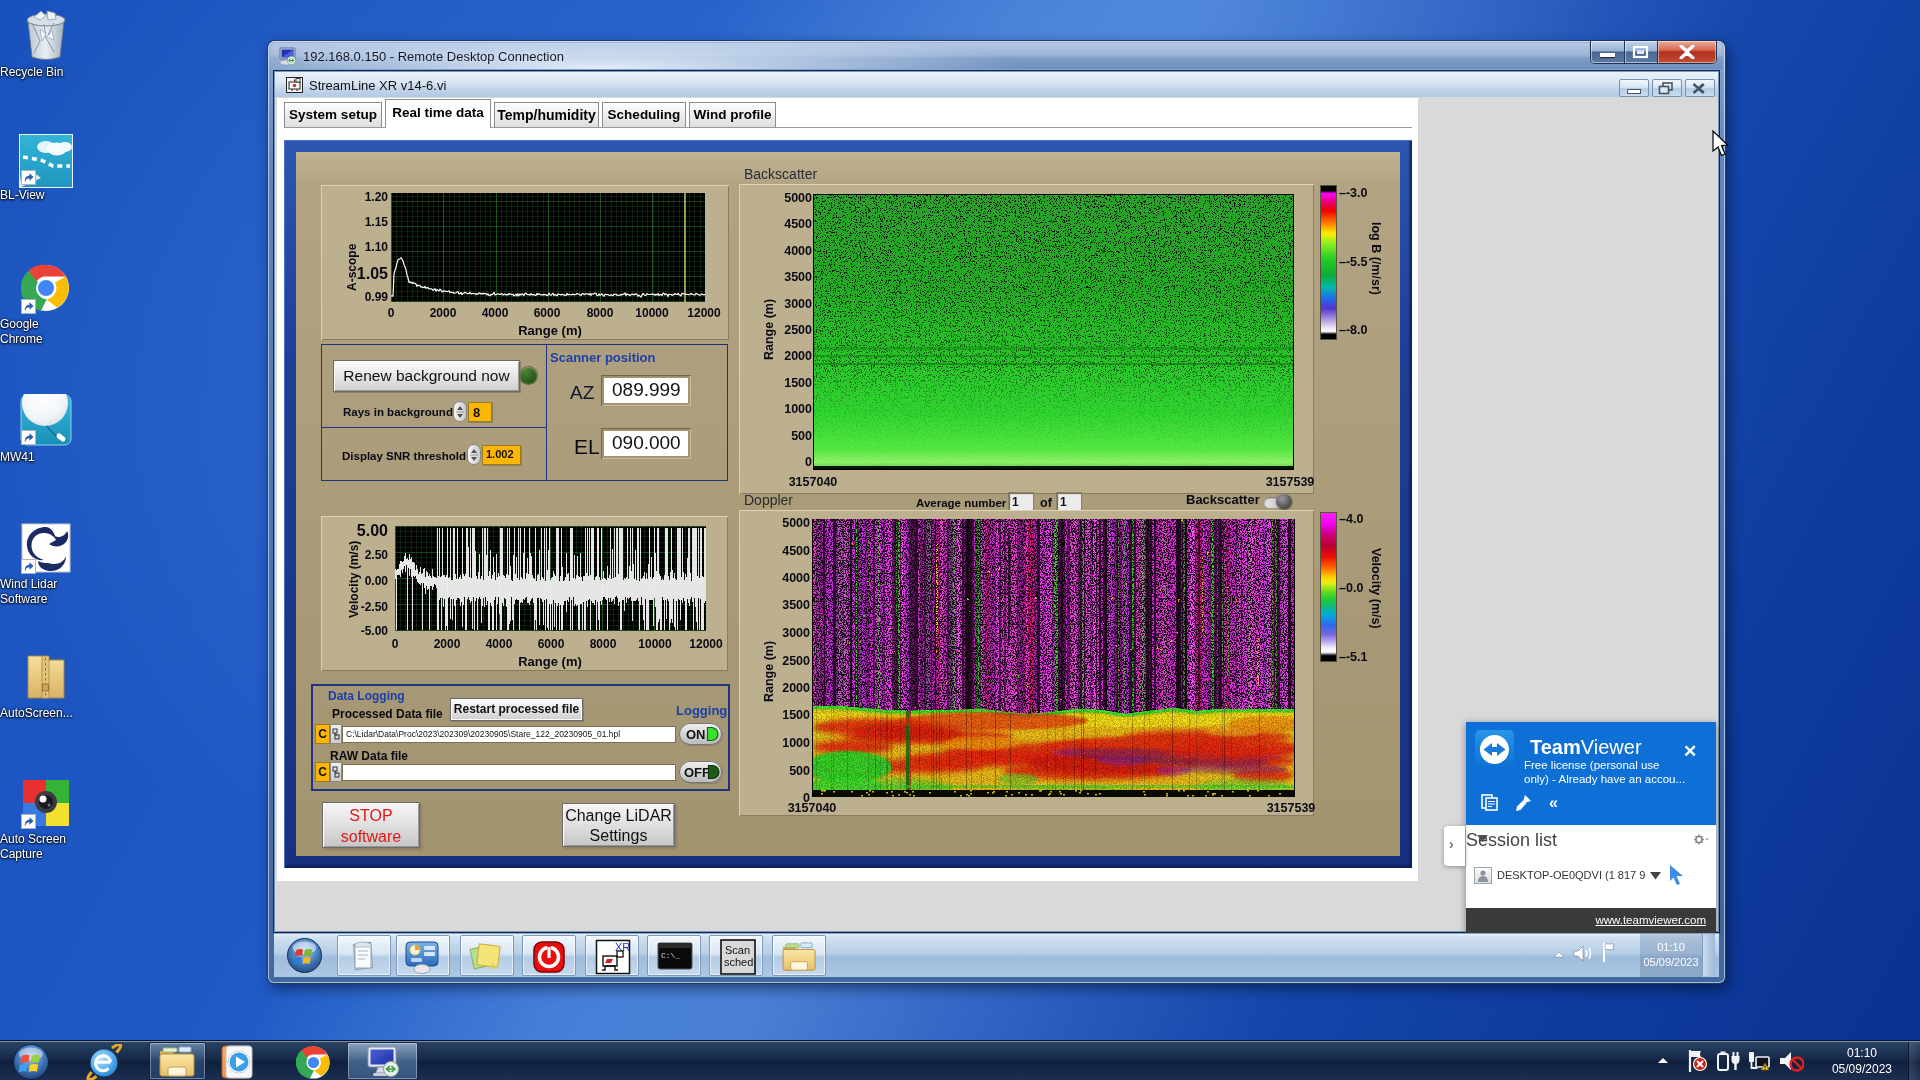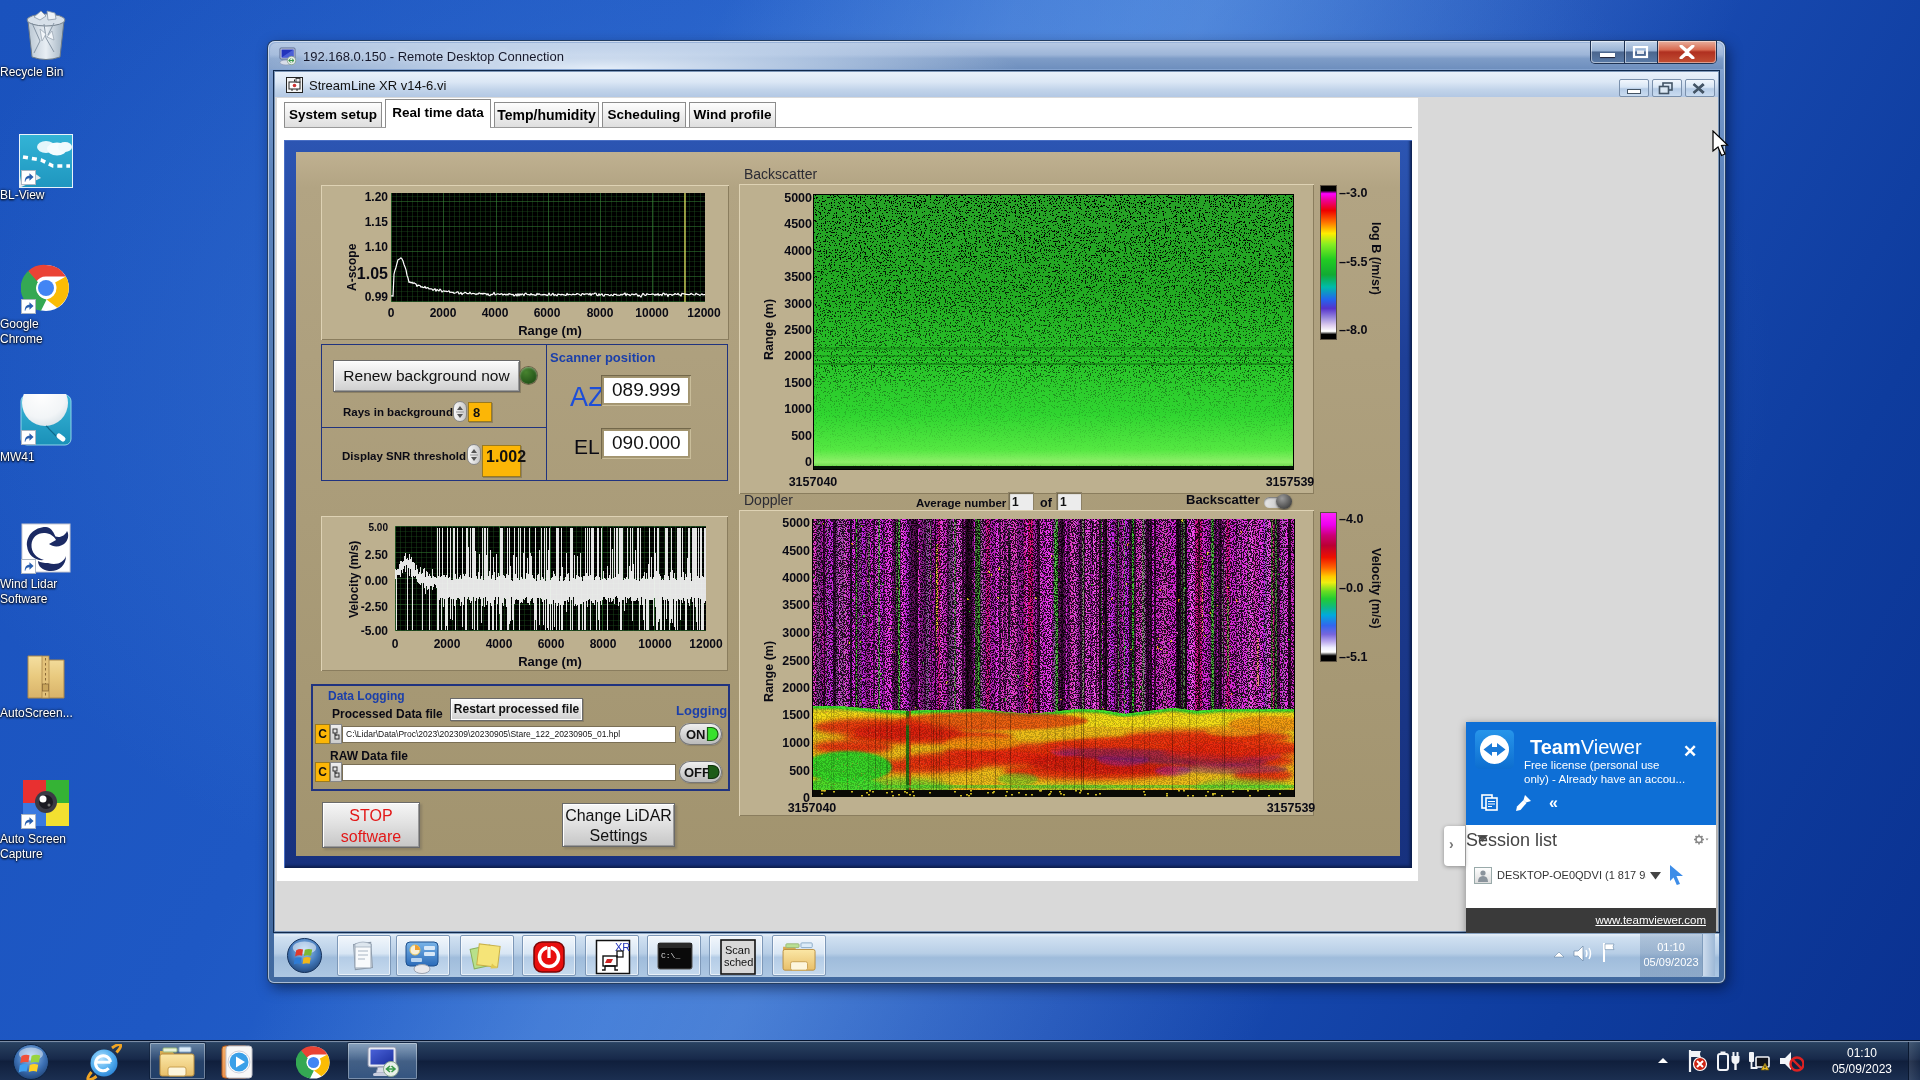--- a/index.html
+++ b/index.html
@@ -354,37 +354,37 @@
     <path d="M1 8 h8" stroke="#999" stroke-width="1"></path>
   </svg>
 <div class="abs" style="left:468px;top:402px;width:24px;height:20px;background:#fcb606;border:1px solid #9a7a20;box-shadow:1px 1px 0 #8d8165;font-size:13px;font-weight:bold;color:#111;padding:2px 0 0 4px">8</div>
 <div class="abs" style="left:342px;top:450px;font-size:11.5px;font-weight:bold;color:#0a0a14">Display SNR threshold</div>
 <div class="abs" style="left:467px;top:444px;width:14px;height:21px;background:linear-gradient(90deg,#f8f8f8,#c9c9c9);border:1px solid #888;border-radius:7px"></div>
 <svg class="abs" style="left:469px;top:447px" width="10" height="16" viewBox="0 0 10 16">
     <path d="M2 6 l3-4 3 4z" fill="#555"></path>
     <path d="M2 10 l3 4 3-4z" fill="#555"></path>
     <path d="M1 8 h8" stroke="#999" stroke-width="1"></path>
   </svg>
-<div class="abs" style="left:482px;top:445px;width:39px;height:32px;background:#fcb606;border:1px solid #9a7a20;box-shadow:1px 1px 0 #8d8165;font-size:16px;font-weight:bold;color:#111;padding:2px 8px 0 3px">1.002</div>
+<div class="abs" style="left:482px;top:445px;width:39px;height:20px;background:#fcb606;border:1px solid #9a7a20;box-shadow:1px 1px 0 #8d8165;font-size:11px;font-weight:bold;color:#111;padding:2px 8px 0 3px">1.002</div>
 <div class="abs" style="left:550px;top:350px;font-size:13px;font-weight:bold;color:#1b3faa">Scanner position</div>
-<div class="abs" style="left:570px;top:382px;font-size:27px;color:#1d4ed8">AZ</div>
+<div class="abs" style="left:570px;top:382px;font-size:19px;color:#0f172a">AZ</div>
 <div class="abs" style="left:601px;top:375px;width:90px;height:31px;background:#a2946f;box-shadow:inset 1px 1px 1px #6e6348,inset -1px -1px 1px #cec19f;padding:3px">
     <div style="width:100%;height:100%;background:#fff;font-size:19px;color:#111;padding:1px 0 0 8px">089.999</div>
   </div>
 <div class="abs" style="left:574px;top:435px;font-size:21px;color:#0a0a14">EL</div>
 <div class="abs" style="left:601px;top:428px;width:90px;height:31px;background:#a2946f;box-shadow:inset 1px 1px 1px #6e6348,inset -1px -1px 1px #cec19f;padding:3px">
     <div style="width:100%;height:100%;background:#fff;font-size:19px;color:#111;padding:1px 0 0 8px">090.000</div>
   </div>
 
 <div class="abs" style="left:321px;top:516px;width:407px;height:155px;background:#bdb08f;box-shadow:inset 1px 1px 0 #ded2b4,inset -1px -1px 0 #8a7d5e"></div>
 <div class="abs" style="left:395px;top:526px;width:311px;height:105px;background:#000;background-image:repeating-linear-gradient(90deg,rgba(60,140,60,.45) 0 1px,transparent 1px 51.8px),repeating-linear-gradient(0deg,rgba(55,130,55,.38) 0 1px,transparent 1px 26px),repeating-linear-gradient(90deg,rgba(30,80,30,.42) 0 1px,transparent 1px 5.18px),repeating-linear-gradient(0deg,rgba(28,75,28,.38) 0 1px,transparent 1px 5.2px)"></div>
 <svg class="abs" style="left:395px;top:526px" width="311" height="105" viewBox="0 0 311 105">
     <path d="M0.5 43V53M1.5 44V104M2.5 43V49M3.5 43V49M4.5 38V49M5.5 35V51M6.5 35V44M7.5 36V47M8.5 35V43M9.5 30V40M10.5 27V46M11.5 33V39M12.5 32V104M13.5 34V42M14.5 28V50M15.5 33V43M16.5 31V51M17.5 36V104M18.5 36V50M19.5 37V51M20.5 44V50M21.5 39V53M22.5 43V56M23.5 48V57M24.5 46V58M25.5 41V59M26.5 48V57M27.5 47V104M28.5 43V57M29.5 42V62M30.5 51V68M31.5 45V60M32.5 46V64M33.5 50V63M34.5 48V104M35.5 50V60M36.5 52V60M37.5 43V64M38.5 50V61M39.5 51V58M40.5 51V59M41.5 52V62M42.5 2V104M43.5 50V104M44.5 2V74M45.5 51V72M46.5 50V104M47.5 2V72M48.5 49V81M49.5 49V73M50.5 51V104M51.5 49V100M52.5 2V104M53.5 52V72M54.5 51V71M55.5 2V93M56.5 54V73M57.5 54V94M58.5 2V73M59.5 2V80M60.5 48V104M61.5 53V74M62.5 2V72M63.5 53V72M64.5 51V73M65.5 49V80M66.5 53V76M67.5 2V101M68.5 48V79M69.5 50V71M70.5 48V104M71.5 2V104M72.5 2V73M73.5 21V71M74.5 51V74M75.5 2V77M76.5 52V75M77.5 2V103M78.5 2V71M79.5 2V104M80.5 25V75M81.5 50V72M82.5 53V104M83.5 46V73M84.5 28V71M85.5 53V73M86.5 50V97M87.5 2V80M88.5 54V72M89.5 2V81M90.5 2V71M91.5 29V79M92.5 2V75M93.5 50V104M94.5 45V104M95.5 24V77M96.5 53V80M97.5 49V104M98.5 31V104M99.5 46V74M100.5 54V71M101.5 28V104M102.5 51V78M103.5 47V71M104.5 50V88M105.5 2V104M106.5 2V104M107.5 2V77M108.5 49V80M109.5 50V72M110.5 52V73M111.5 48V81M112.5 2V104M113.5 49V104M114.5 2V98M115.5 40V95M116.5 54V71M117.5 55V94M118.5 29V104M119.5 2V78M120.5 48V74M121.5 31V73M122.5 52V74M123.5 2V74M124.5 54V104M125.5 2V77M126.5 51V76M127.5 53V77M128.5 27V73M129.5 2V74M130.5 53V72M131.5 47V71M132.5 32V77M133.5 48V77M134.5 2V79M135.5 27V75M136.5 30V73M137.5 49V72M138.5 52V77M139.5 53V104M140.5 2V94M141.5 55V104M142.5 49V72M143.5 48V72M144.5 24V99M145.5 54V72M146.5 2V73M147.5 51V76M148.5 53V99M149.5 2V74M150.5 55V104M151.5 2V73M152.5 44V102M153.5 24V104M154.5 2V78M155.5 54V104M156.5 52V78M157.5 51V104M158.5 45V74M159.5 48V101M160.5 50V77M161.5 2V104M162.5 2V80M163.5 2V77M164.5 55V104M165.5 50V79M166.5 2V104M167.5 41V104M168.5 55V79M169.5 54V75M170.5 51V75M171.5 27V86M172.5 48V74M173.5 47V76M174.5 55V71M175.5 2V104M176.5 2V74M177.5 2V104M178.5 52V71M179.5 29V80M180.5 53V78M181.5 49V80M182.5 30V79M183.5 50V104M184.5 51V104M185.5 27V78M186.5 51V78M187.5 55V104M188.5 50V76M189.5 50V104M190.5 2V104M191.5 47V75M192.5 2V81M193.5 50V74M194.5 2V73M195.5 49V104M196.5 2V75M197.5 2V77M198.5 2V77M199.5 54V79M200.5 51V74M201.5 50V104M202.5 2V76M203.5 2V94M204.5 51V104M205.5 54V75M206.5 2V79M207.5 53V74M208.5 45V71M209.5 52V71M210.5 53V73M211.5 54V74M212.5 40V104M213.5 52V72M214.5 49V76M215.5 2V72M216.5 53V76M217.5 23V75M218.5 52V73M219.5 2V78M220.5 51V71M221.5 2V70M222.5 2V72M223.5 48V80M224.5 2V76M225.5 2V104M226.5 2V104M227.5 2V74M228.5 54V74M229.5 52V85M230.5 53V71M231.5 51V77M232.5 2V72M233.5 53V73M234.5 40V72M235.5 2V71M236.5 45V75M237.5 2V95M238.5 38V75M239.5 53V75M240.5 24V75M241.5 54V74M242.5 2V72M243.5 2V75M244.5 55V104M245.5 2V79M246.5 53V71M247.5 52V79M248.5 50V94M249.5 46V104M250.5 53V73M251.5 47V104M252.5 53V104M253.5 38V104M254.5 2V74M255.5 51V74M256.5 31V74M257.5 53V74M258.5 51V100M259.5 2V72M260.5 27V81M261.5 45V104M262.5 2V104M263.5 2V96M264.5 48V93M265.5 50V104M266.5 54V104M267.5 53V71M268.5 54V74M269.5 49V104M270.5 2V74M271.5 2V93M272.5 2V73M273.5 50V75M274.5 54V104M275.5 46V97M276.5 2V93M277.5 44V97M278.5 52V73M279.5 47V101M280.5 53V104M281.5 54V75M282.5 2V104M283.5 2V73M284.5 2V74M285.5 2V94M286.5 51V74M287.5 2V77M288.5 46V72M289.5 54V75M290.5 48V104M291.5 51V104M292.5 32V73M293.5 2V77M294.5 2V80M295.5 47V73M296.5 55V71M297.5 2V76M298.5 2V104M299.5 2V72M300.5 2V81M301.5 2V96M302.5 50V104M303.5 2V72M304.5 52V104M305.5 2V73M306.5 2V104M307.5 50V104M308.5 51V104M309.5 2V77M310.5 2V75M311.5 52V75" stroke="#fff" stroke-width="0.9" fill="none"></path>
   </svg>
-<div class="abs" style="left:350px;top:522px;width:38px;height:12px;font-size:10px;font-weight:bold;color:#0a0a14;text-align:right">5.00</div>
+<div class="abs" style="left:350px;top:522px;width:38px;height:12px;font-size:16px;font-weight:bold;color:#0a0a14;text-align:right">5.00</div>
 <div class="abs" style="left:350px;top:548px;width:38px;height:12px;font-size:12px;font-weight:bold;color:#0a0a14;text-align:right">2.50</div>
 <div class="abs" style="left:350px;top:574px;width:38px;height:12px;font-size:12px;font-weight:bold;color:#0a0a14;text-align:right">0.00</div>
 <div class="abs" style="left:345px;top:600px;width:43px;height:12px;font-size:12px;font-weight:bold;color:#0a0a14;text-align:right">-2.50</div>
 <div class="abs" style="left:345px;top:624px;width:43px;height:12px;font-size:12px;font-weight:bold;color:#0a0a14;text-align:right">-5.00</div>
 <div class="abs" style="left:347px;top:618px;font-size:12px;font-weight:bold;color:#0a0a14;transform:rotate(-90deg);transform-origin:left top">Velocity (m/s)</div>
 <div class="abs" style="left:389px;top:637px;width:12px;font-size:12px;font-weight:bold;color:#0a0a14;text-align:center">0</div>
 <div class="abs" style="left:431px;top:637px;width:32px;font-size:12px;font-weight:bold;color:#0a0a14;text-align:center">2000</div>
 <div class="abs" style="left:483px;top:637px;width:32px;font-size:12px;font-weight:bold;color:#0a0a14;text-align:center">4000</div>
 <div class="abs" style="left:535px;top:637px;width:32px;font-size:12px;font-weight:bold;color:#0a0a14;text-align:center">6000</div>
 <div class="abs" style="left:587px;top:637px;width:32px;font-size:12px;font-weight:bold;color:#0a0a14;text-align:center">8000</div>

